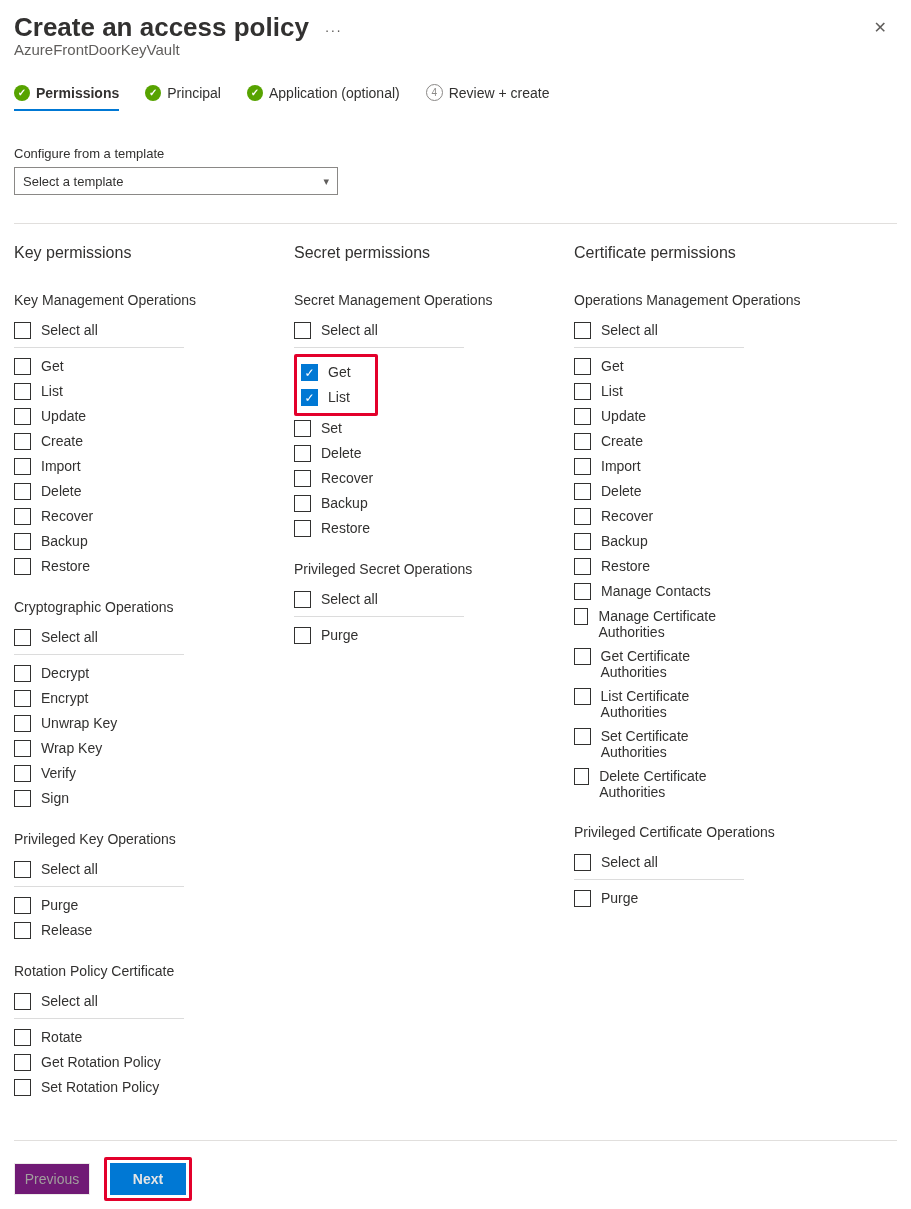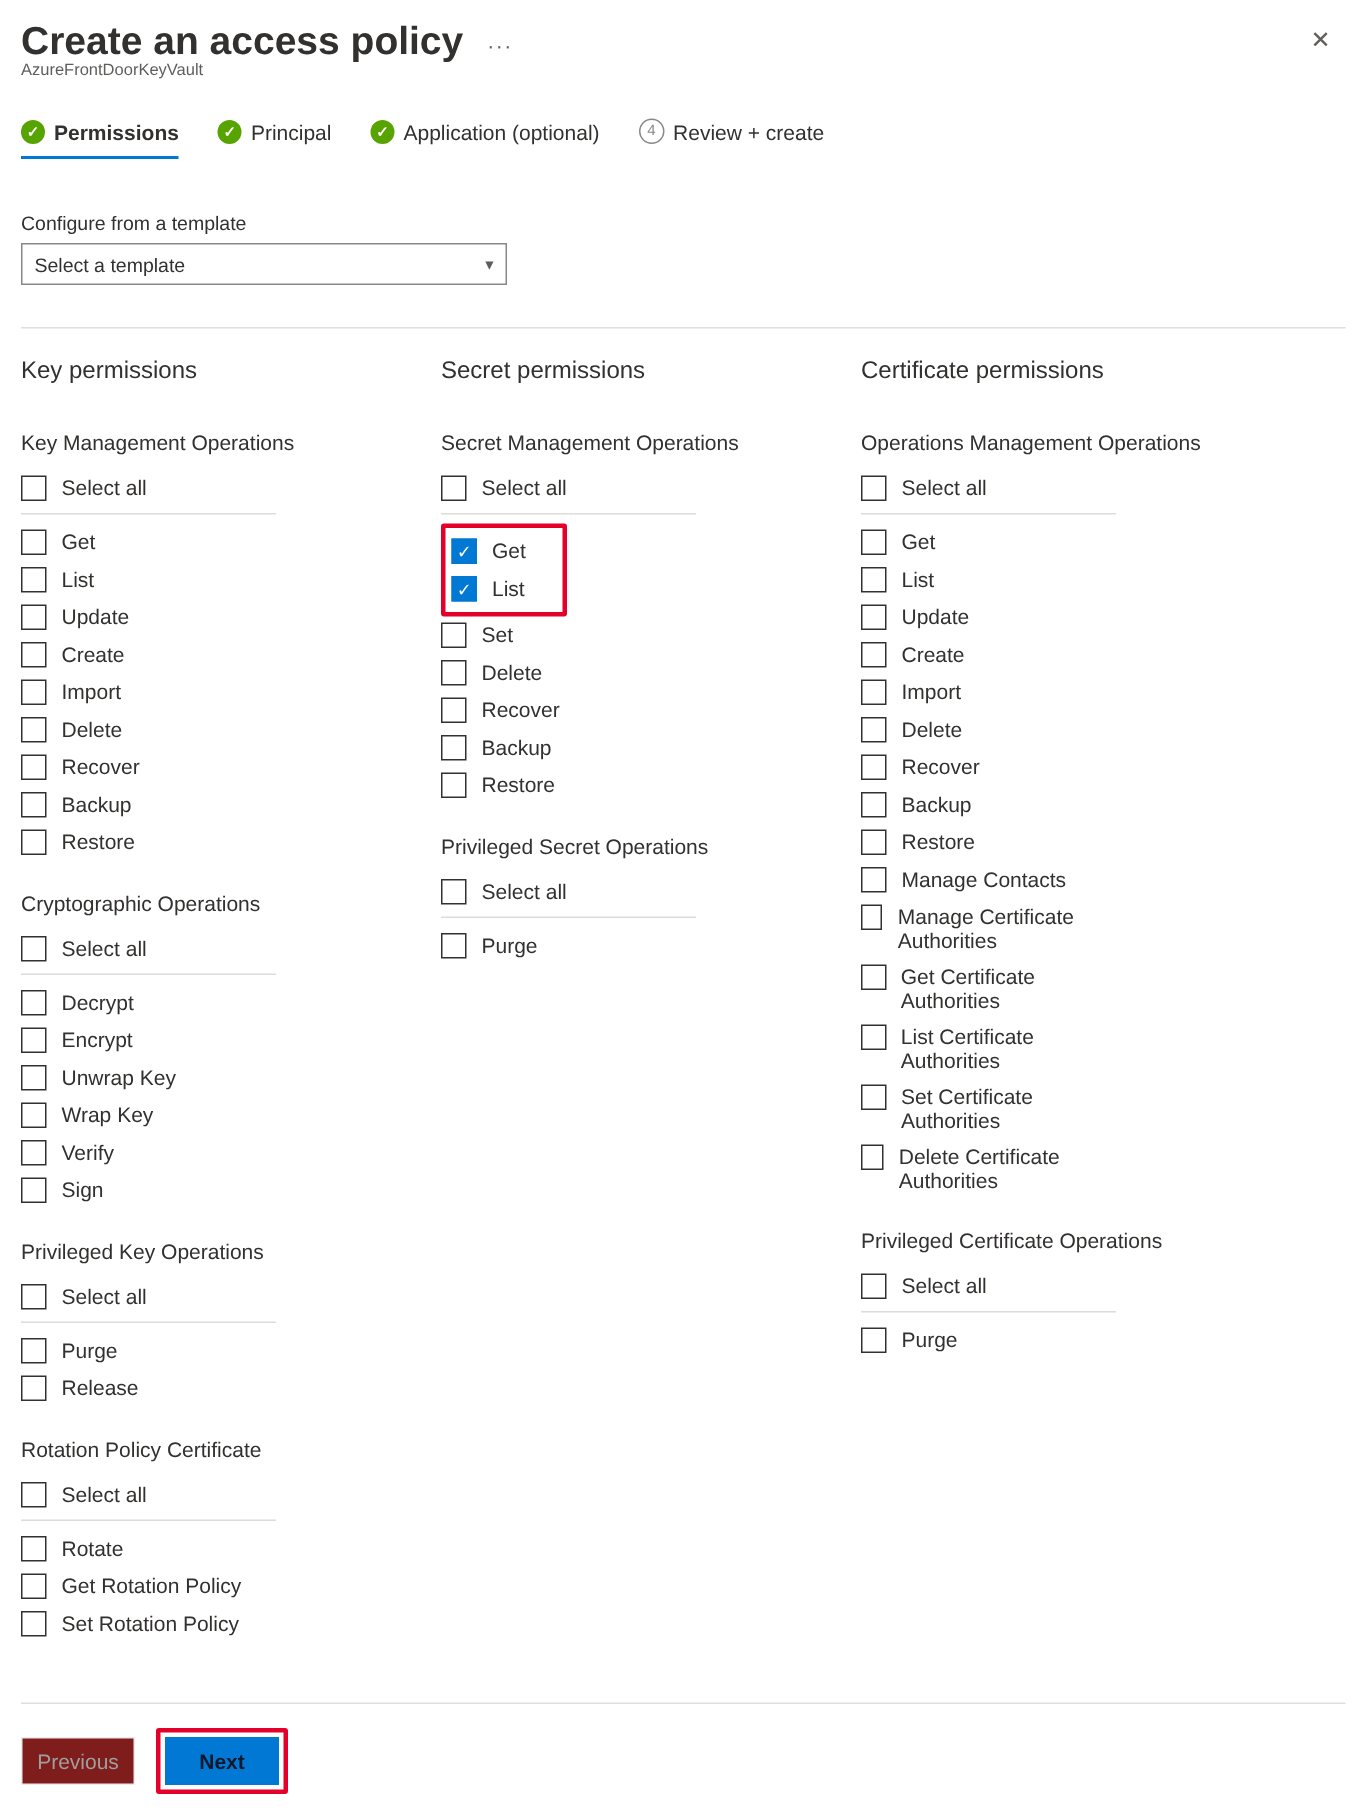--- a/index.html
+++ b/index.html
@@ -36,21 +36,21 @@
     position: absolute;
     top: 16px;
     right: 20px;
     font-size: 16px;
     color: #605e5c;
     cursor: pointer;
     padding: 4px;
     line-height: 1;
   }
   .subtitle {
-    font-size: 11px;
+    font-size: 15px;
     color: #605e5c;
     margin-top: -2px;
   }
   .tabs {
     display: flex;
     gap: 26px;
     margin-top: 26px;
     border-bottom: 1px solid #ffffff;
   }
   .tab {
@@ -183,25 +183,25 @@
     display: inline-flex;
     align-items: center;
     justify-content: center;
     font-size: 14px;
     border: 1px solid transparent;
     cursor: pointer;
   }
   .btn.secondary {
     color: #a19f9d;
     border-color: #edebe9;
-    background: #7f1d1d;
+    background: #701a75;
   }
   .btn.primary {
     background: #0078d4;
-    color: #0f172a;
+    color: #e5e5e5;
     font-weight: 600;
     border-color: #0078d4;
   }
   .btn-hl {
     border: 3px solid #e3002b;
     padding: 3px;
     border-radius: 2px;
   }
 </style>
 </head>

